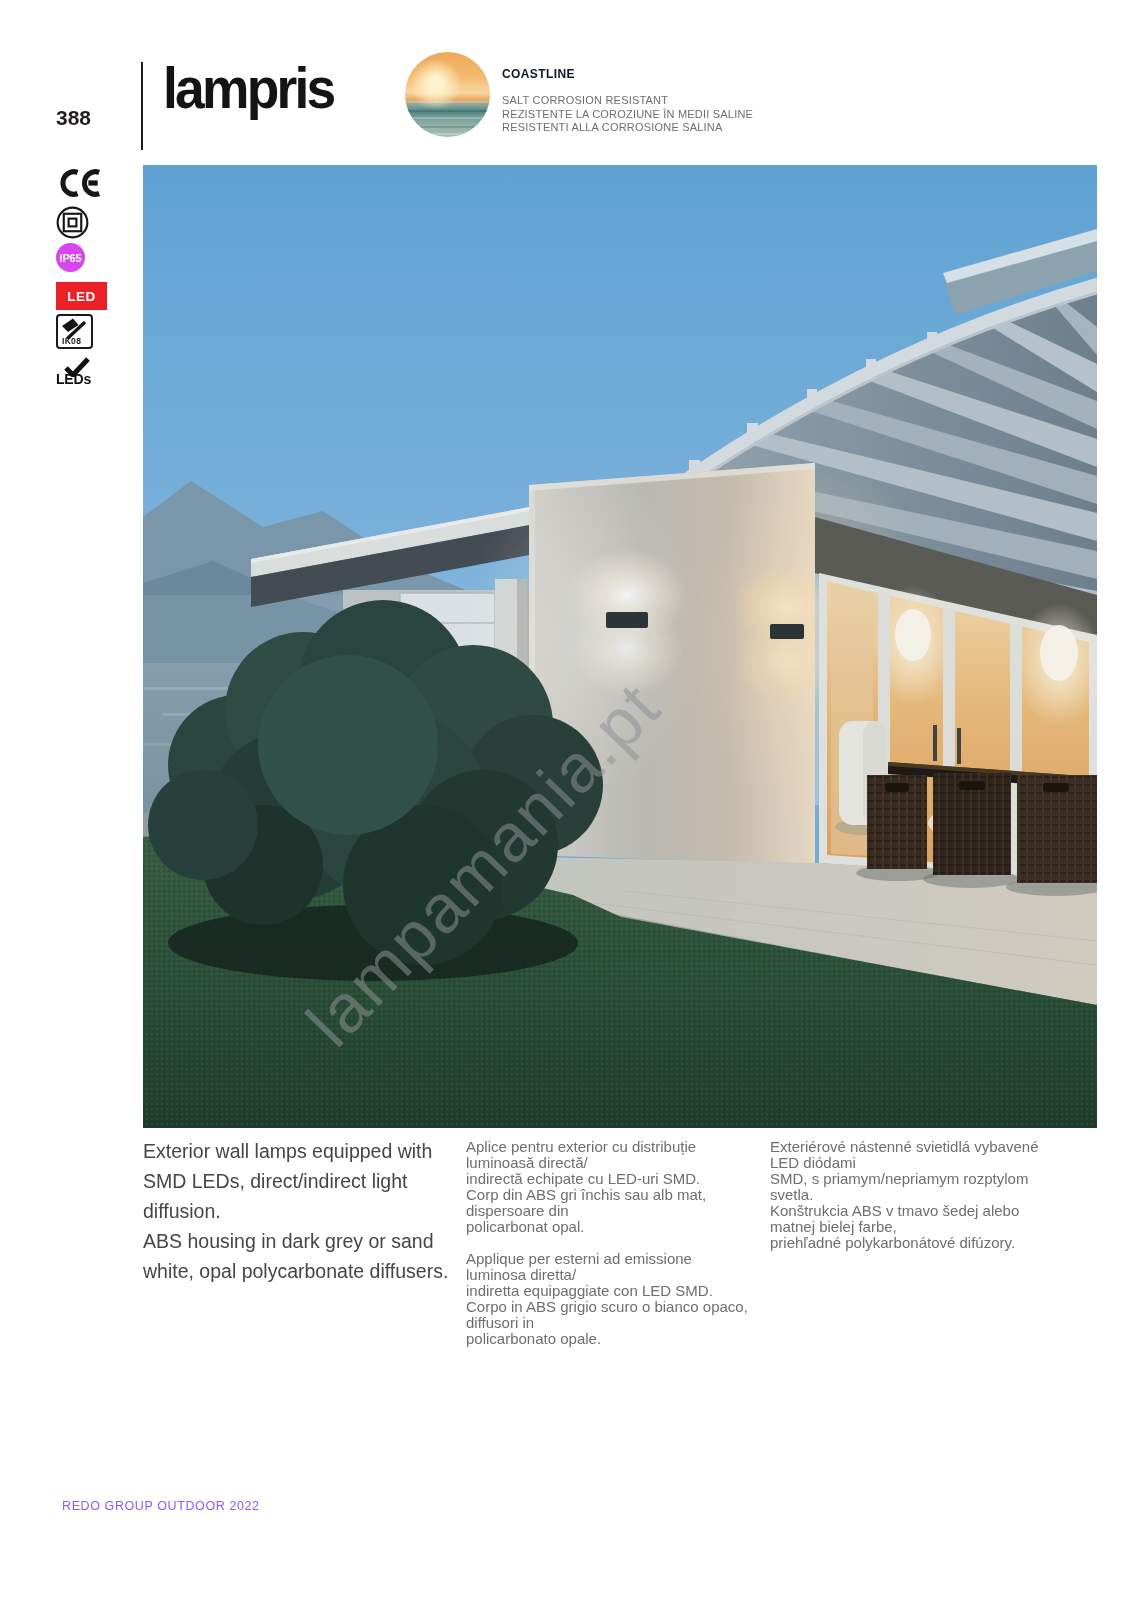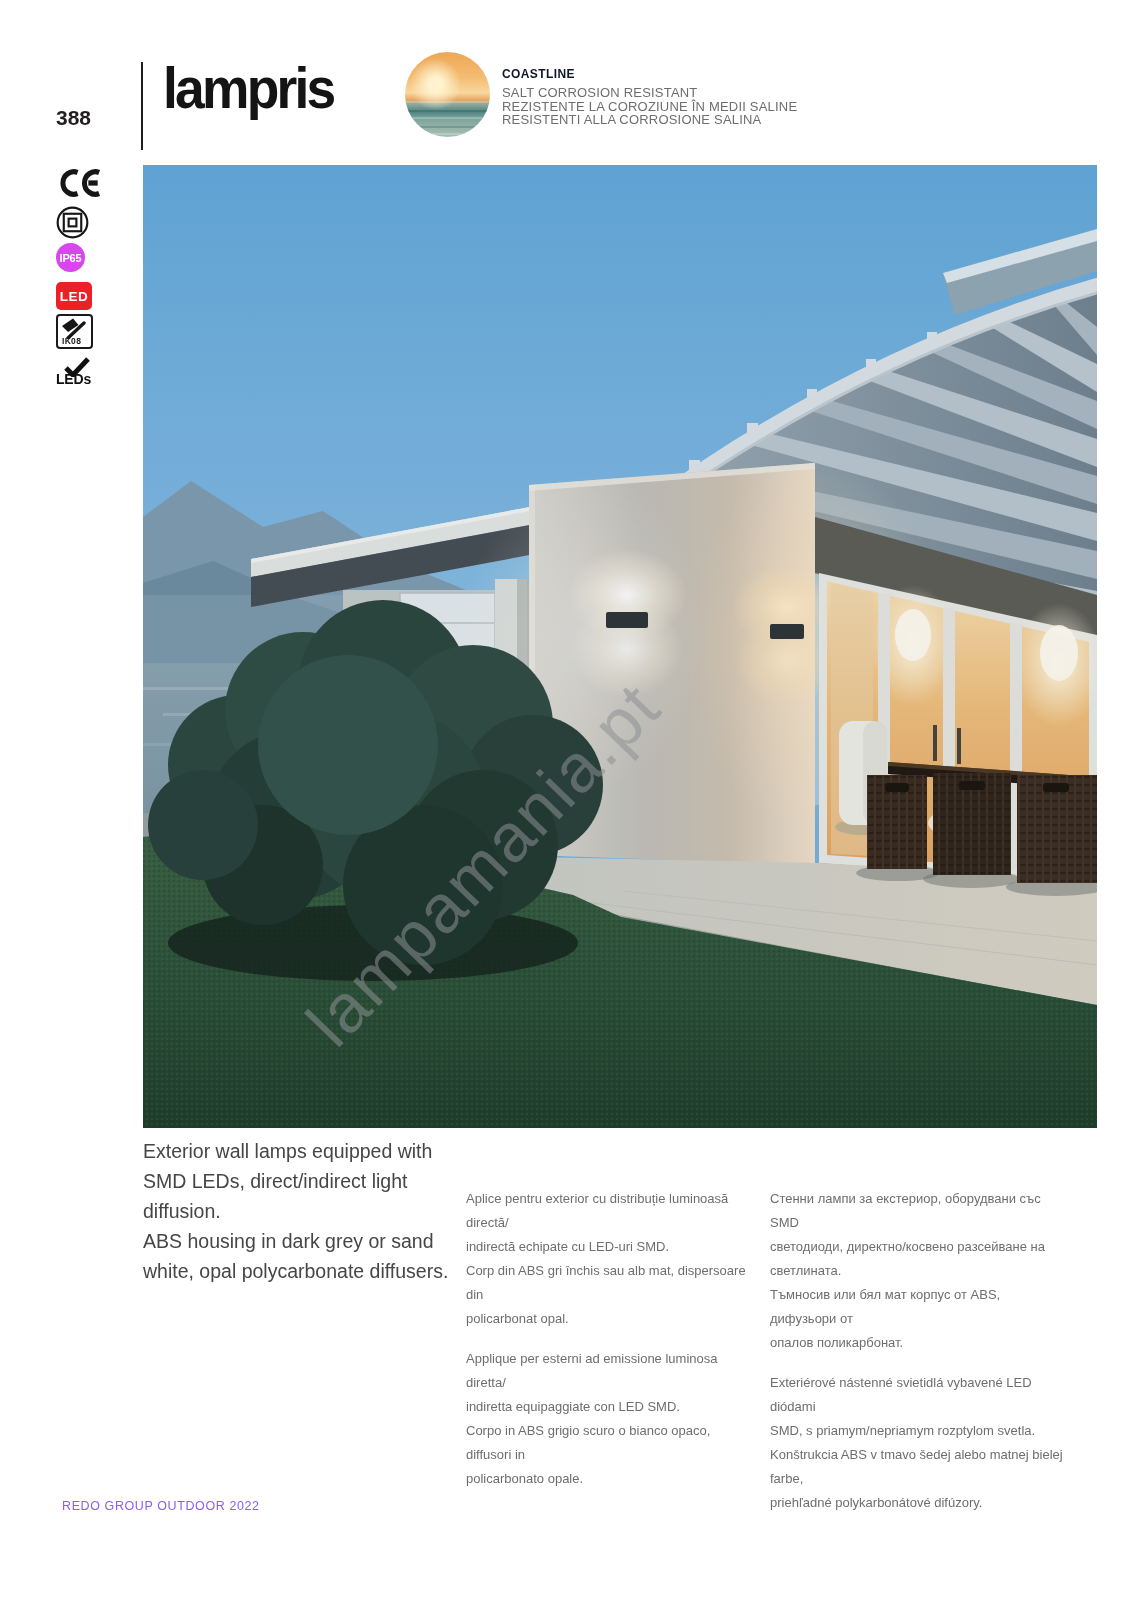--- a/index.html
+++ b/index.html
@@ -24,34 +24,34 @@
       linear-gradient(180deg, #eda757 0%, #f4bc72 30%, #f8d79f 48%, #e8a963 56%,
                       #8aa79c 62%, #4f8381 70%, #7ba39a 78%, #93b2a7 88%, #a7bfb2 100%);
   }
   .coast-circle::after {
     content:""; position:absolute; left:0; right:0; top:58%; bottom:0;
     background:repeating-linear-gradient(180deg, rgba(255,255,255,.22) 0 2px, rgba(0,0,0,0) 2px 9px,
                 rgba(30,80,80,.25) 9px 11px, rgba(0,0,0,0) 11px 16px);
   }
   .coast-text { left:502px; top:67px; }
   .coast-title { font-size:12px; font-weight:bold; letter-spacing:.4px; color:#0f172a; }
-  .coast-lines { margin-top:5px; font-size:13px; line-height:13.5px; color:#6d6e71; white-space:pre-line; letter-spacing:.2px; }
+  .coast-lines { margin-top:13px; font-size:11px; line-height:13.5px; color:#6d6e71; white-space:pre-line; letter-spacing:.2px; }
 
   
   .certs { left:56px; top:166px; width:60px; }
   .cert { position:absolute; left:0; }
   .ic-ce { top:2px; }
   .ic-sq { top:40px; }
   .ip65 {
     top:77px; width:29px; height:29px; border-radius:50%; background:#d946ef;
     color:#fff; font-size:11px; font-weight:bold; display:flex; align-items:center; justify-content:center;
     letter-spacing:-.2px;
   }
   .led {
-    top:116px; width:36px; height:28px; border-radius:5px; background:#ec2027;
+    top:116px; width:51px; height:28px; border-radius:0; background:#ec2027;
     color:#fff; font-size:13.5px; font-weight:bold; display:flex; align-items:center; justify-content:center;
     letter-spacing:.5px;
   }
   .ik08 { top:148px; width:37px; height:35px; border:2px solid #1a1a1a; border-radius:4px; position:absolute; }
   .ik08 svg { position:absolute; left:2px; top:1px; }
   .ik08-label { position:absolute; left:4px; bottom:1px; font-size:8.5px; font-weight:bold; color:#1a1a1a; letter-spacing:.3px; }
   .rohs { top:193px; width:60px; height:32px; position:absolute; }
   .rohs svg { position:absolute; left:7px; top:-2px; }
   .rohs-label { position:absolute; left:0; top:12px; font-size:14px; font-weight:bold; color:#101010; letter-spacing:-.2px; }
 
@@ -63,21 +63,21 @@
     transform:rotate(-46deg); transform-origin:center;
     font-size:68px; font-weight:500; letter-spacing:2px;
     color:rgba(141,144,147,.55); white-space:nowrap; pointer-events:none;
   }
 
   
   .desc-en {
     left:143px; top:1136px; width:315px; font-size:19.5px; line-height:30px;
     color:#464547; white-space:pre-line;
   }
-  .desc-col { font-size:13px; line-height:24px; color:#6d6e71;margin-top:48px; }
+  .desc-col { font-size:15px; line-height:16px; color:#6d6e71; }
   .desc-col p { white-space:pre-line; margin:0 0 16px 0; }
   .col-a { left:466px; top:1139px; width:285px; }
   .col-b { left:770px; top:1139px; width:295px; }
 
   
   .footer-text { left:62px; top:1499px; font-size:12.5px; letter-spacing:.6px; color:#8b5cf6; }
 </style>
 </head>
 <body>
 
@@ -335,25 +335,20 @@
 indirectă echipate cu LED-uri SMD.
 Corp din ABS gri închis sau alb mat, dispersoare din
 policarbonat opal.</p>
     <p>Applique per esterni ad emissione luminosa diretta/
 indiretta equipaggiate con LED SMD.
 Corpo in ABS grigio scuro o bianco opaco, diffusori in
 policarbonato opale.</p>
   </div>
 
   <div class="abs desc-col col-b">
-    <p>Стенни лампи за екстериор, оборудвани със SMD
-светодиоди, директно/косвено разсейване на
-светлината.
-Тъмносив или бял мат корпус от ABS, дифузьори от
-опалов поликарбонат.</p>
     <p>Exteriérové nástenné svietidlá vybavené LED diódami
 SMD, s priamym/nepriamym rozptylom svetla.
 Konštrukcia ABS v tmavo šedej alebo matnej bielej farbe,
 priehľadné polykarbonátové difúzory.</p>
   </div>
 
   <div class="abs footer-text">REDO GROUP OUTDOOR 2022</div>
 </div>
 
 </body></html>

